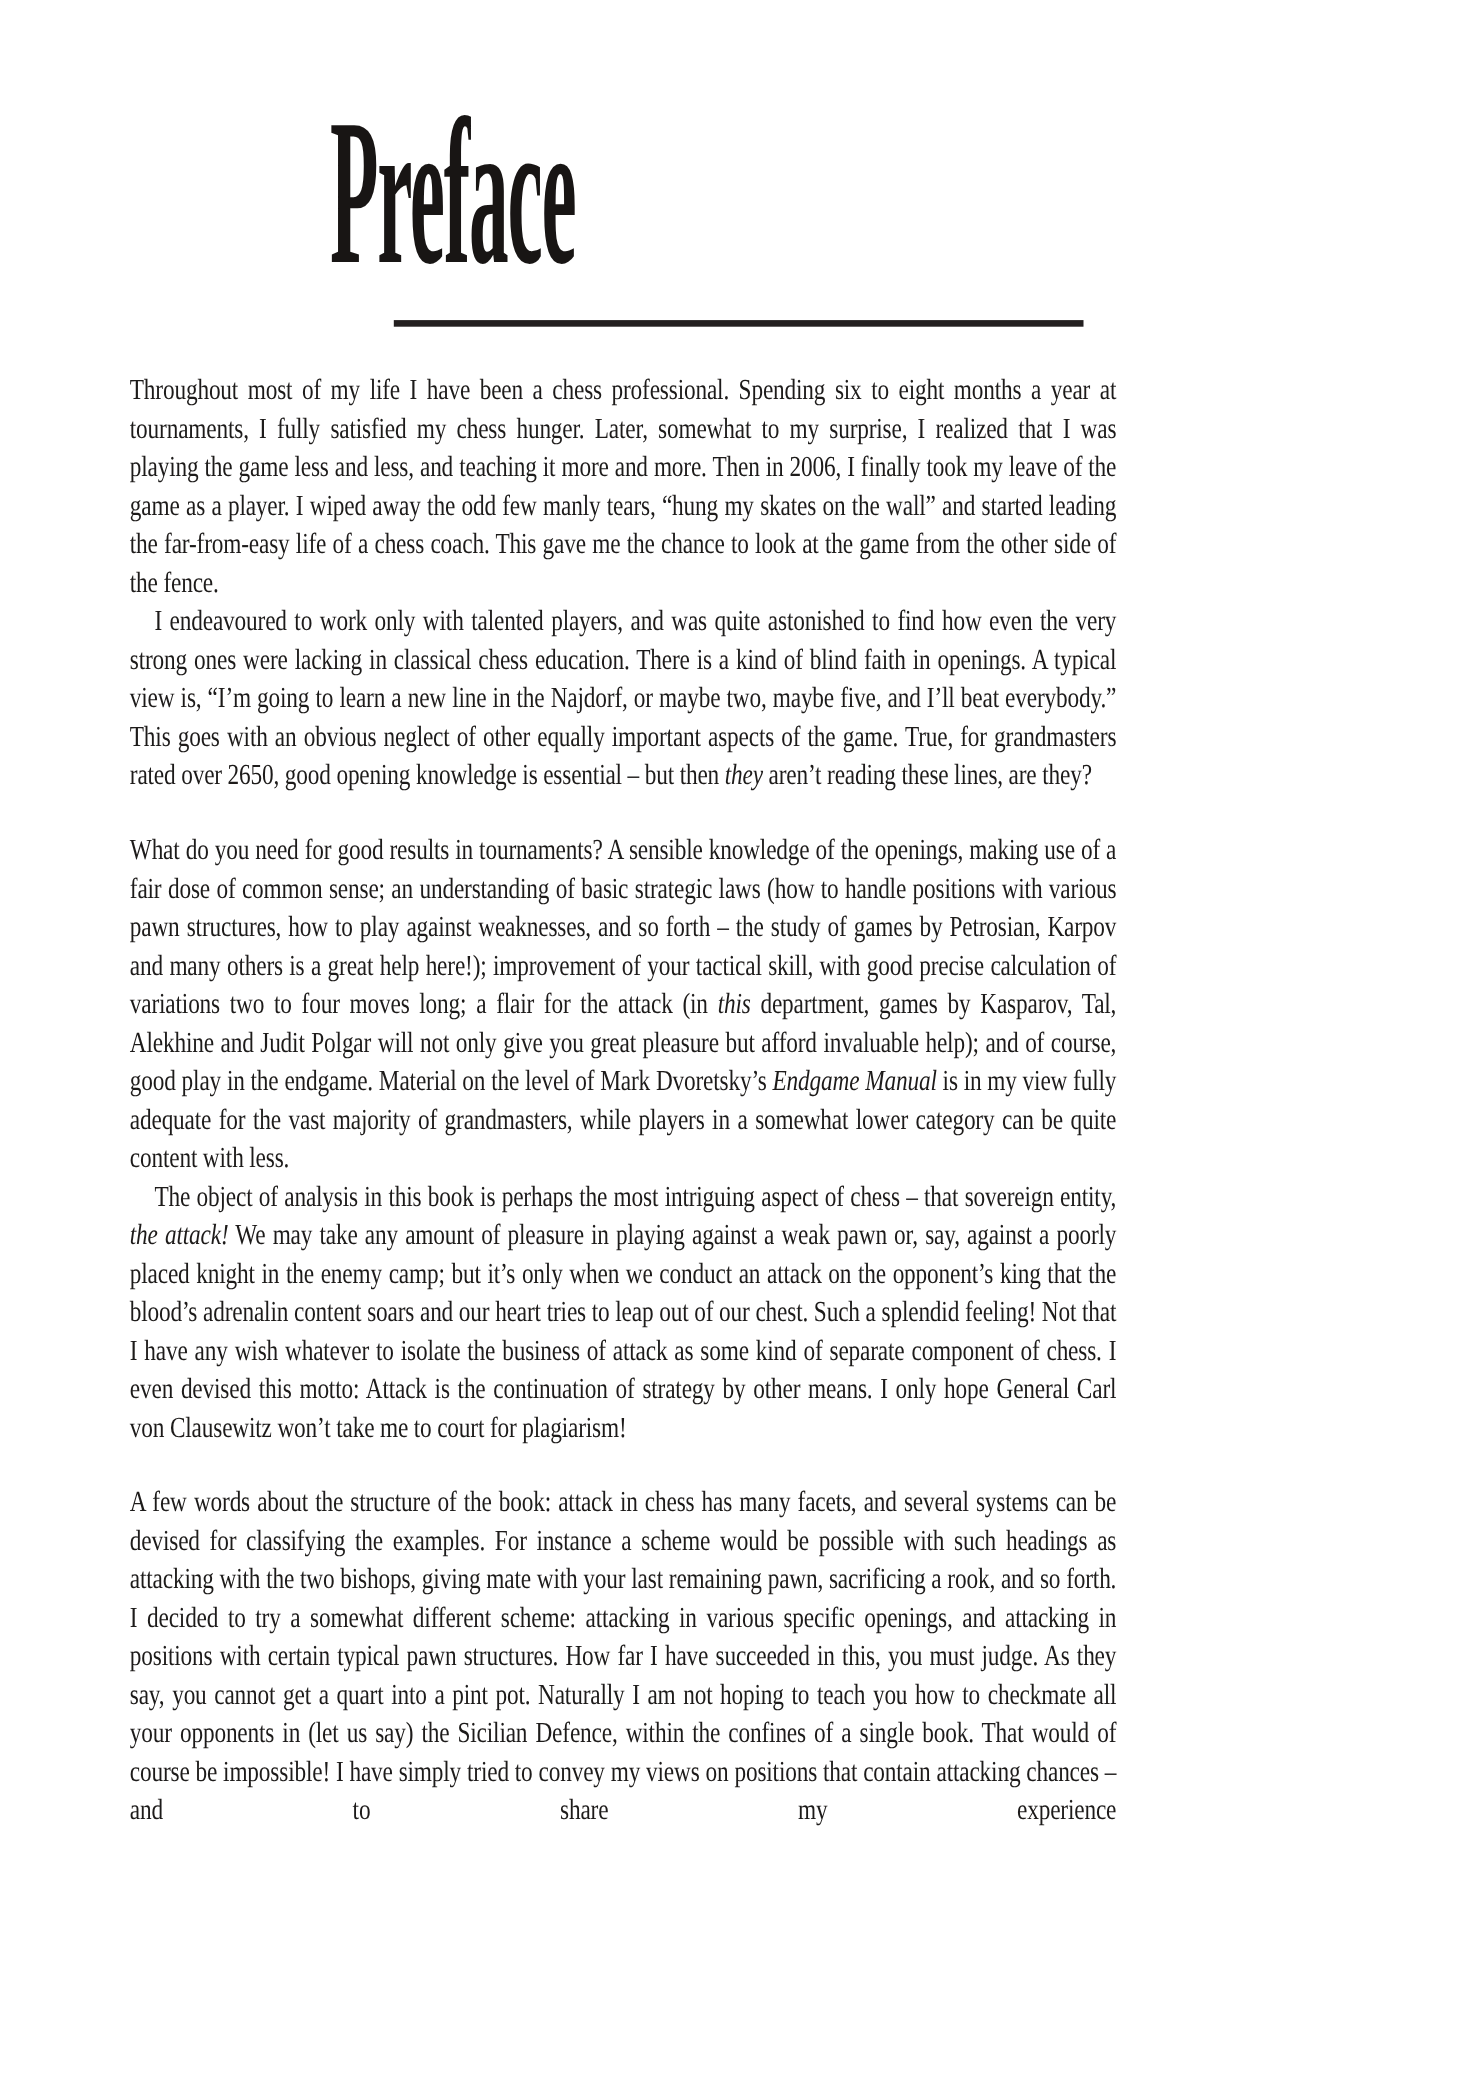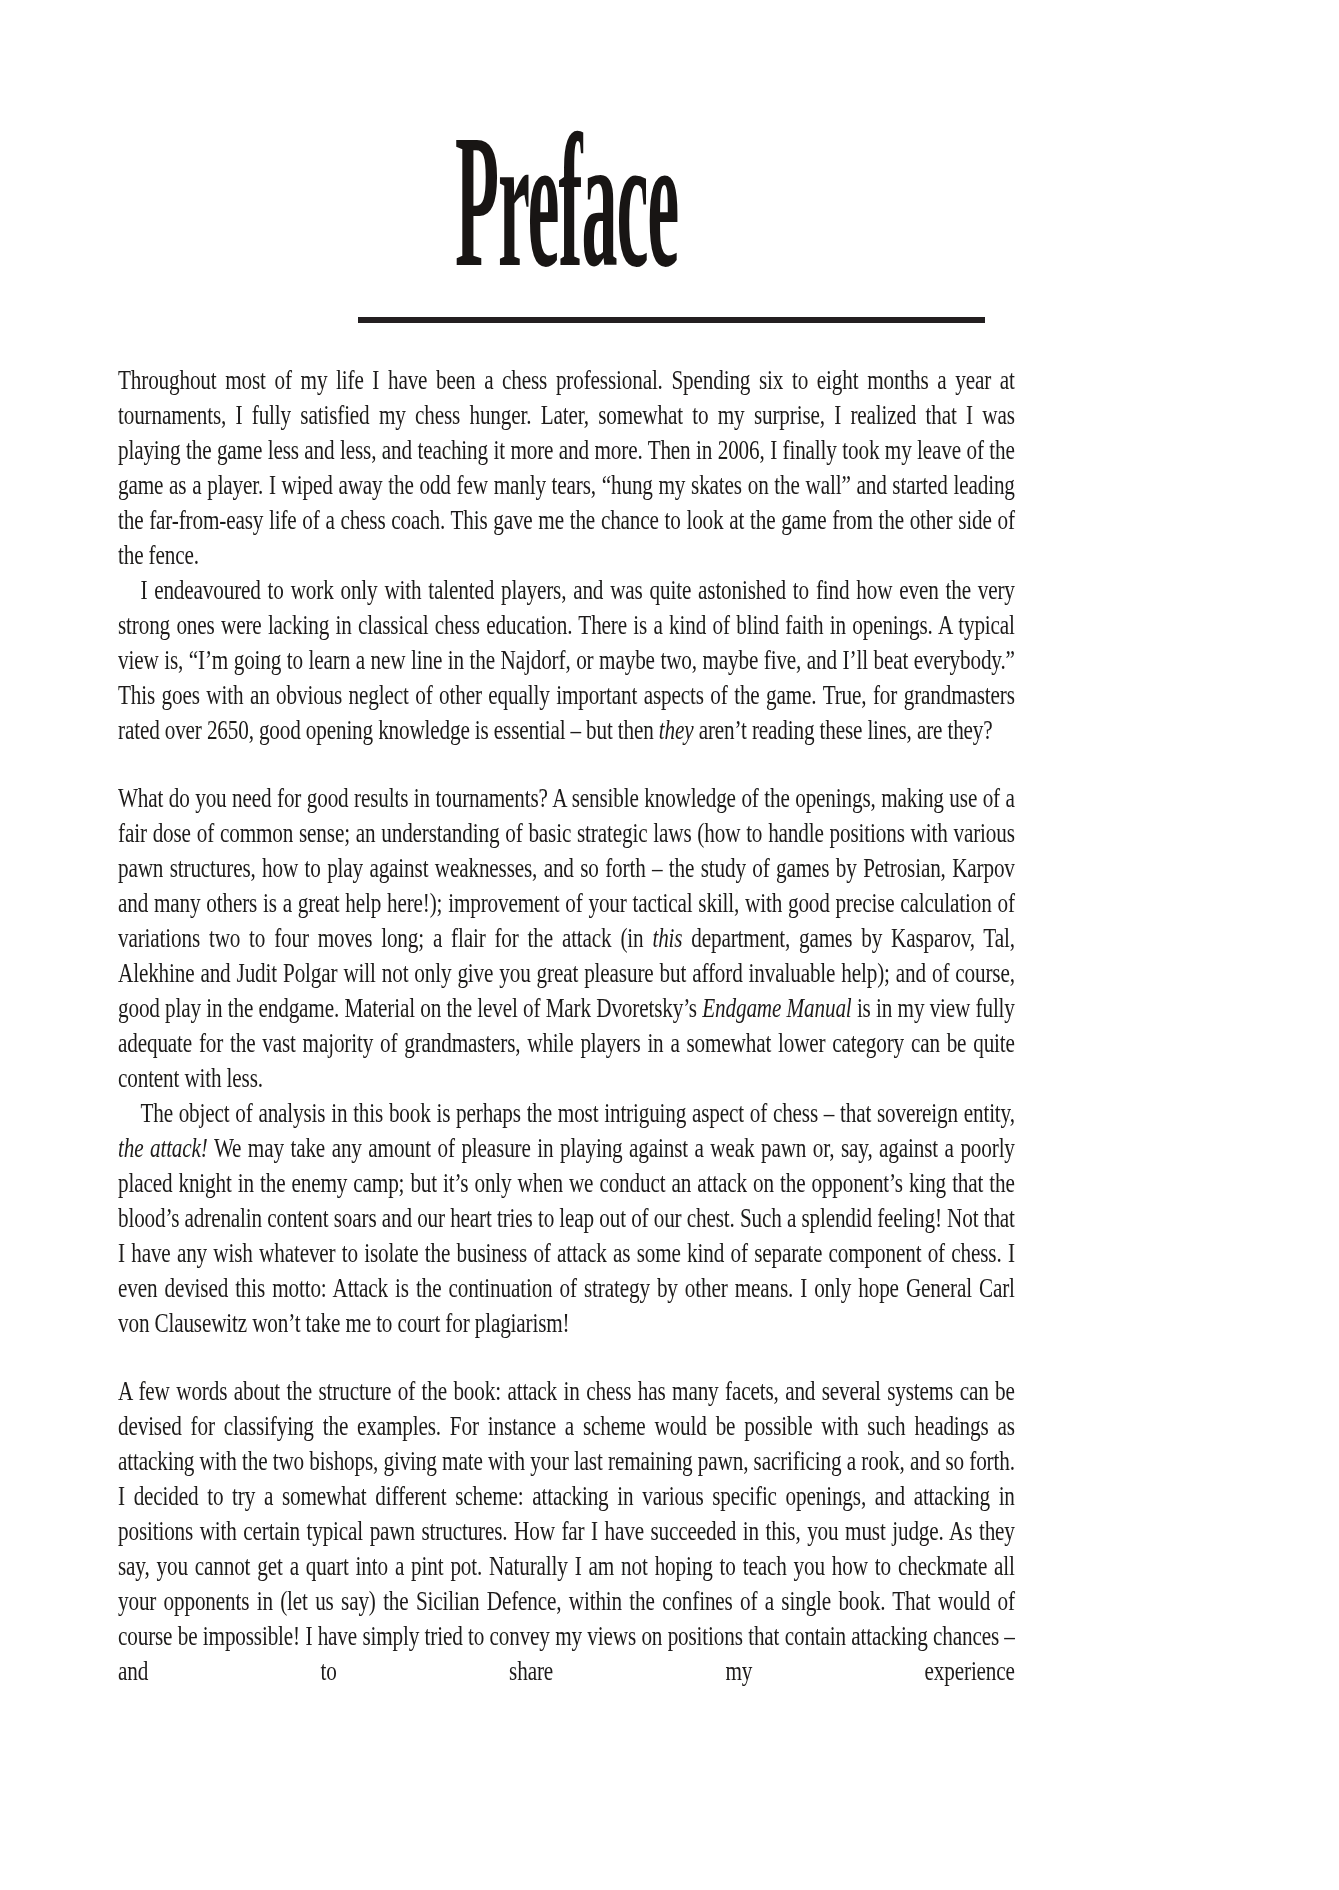--- a/index.html
+++ b/index.html
@@ -15,22 +15,21 @@
   }
   .page {
     position: relative;
     width: 1339px;
     height: 1890px;
     background: #ffffff;
   }
   header.masthead {
     width: 897px;
     margin-left: 118px;
-    padding-top: 112px;
-    text-align: center;
+    padding-top: 86px;
   }
   h1.title {
     margin: 0;
     height: 179px;
     line-height: 179px;
     font-weight: bold;
     font-size: 190px;
     color: #181514;
     white-space: nowrap;
   }

